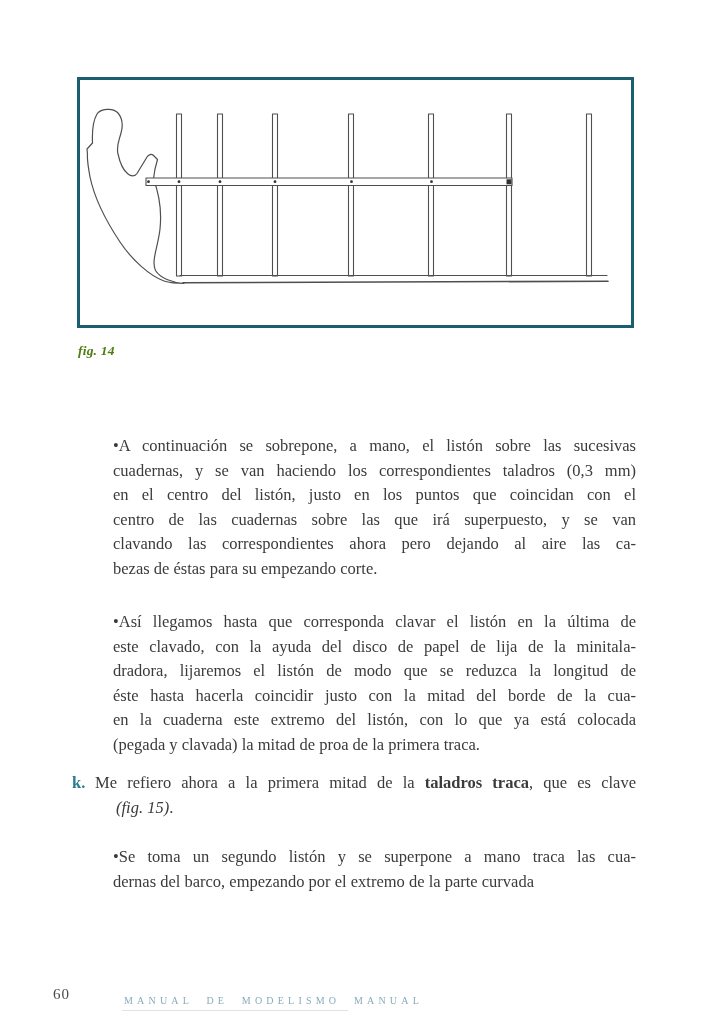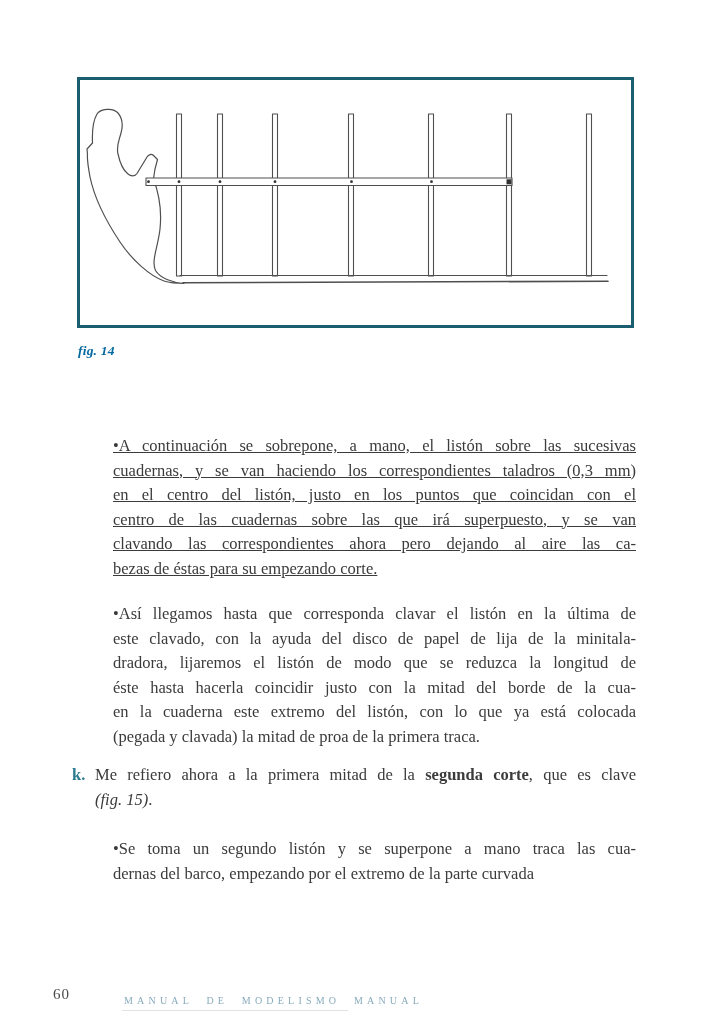--- a/index.html
+++ b/index.html
@@ -16,40 +16,40 @@
     color:var(--body-text);
     overflow:hidden;
   }
   .figure-box{
     position:absolute;left:77px;top:77px;width:551px;height:245px;
     border:3px solid var(--figure-border);background:#fff;
   }
   .figure-box svg{display:block;width:551px;height:245px;}
   .fig-caption{
     position:absolute;left:78px;top:343px;
-    font-size:13.5px;font-weight:bold;font-style:italic;color:#0369a1;
+    font-size:13.5px;font-weight:bold;font-style:italic;color:#4d7c0f;
     letter-spacing:.2px;
   }
   .text-column{
     position:absolute;left:95px;top:434px;width:541px;
     font-size:16.5px;line-height:24.5px;color:var(--body-text);
   }
   .block{position:relative;}
   .block.bullet{margin-left:18px;margin-right:0;width:523px;}
-  .block.b1{margin-bottom:21px;text-decoration:underline;}
+  .block.b1{margin-bottom:29px;}
   .block.b2{margin-bottom:14px;}
   .block.lettered{margin-bottom:25px;width:541px;}
   .line{text-align:justify;text-align-last:justify;}
   .line.last{text-align-last:left;}
   .k-label{
     position:absolute;left:-23px;top:0;
     font-weight:bold;color:var(--accent);
   }
   .b{font-weight:bold;}
-  .i{font-style:italic;}
+  .i{font-style:italic;margin-left:21px;}
   .footer-page-number{
     position:absolute;left:53px;top:986px;
     font-size:15px;color:#4a4a4a;letter-spacing:1px;
   }
   .footer-book-title{
     position:absolute;left:124px;top:995px;
     font-size:10px;color:var(--footer-title);
     letter-spacing:4.2px;word-spacing:7px;font-weight:500;
   }
   .footer-rule{
@@ -127,21 +127,21 @@
     <div class="block bullet b2">
       <div class="line"><span>•Así llegamos hasta que corresponda clavar el listón en la última de</span></div>
       <div class="line"><span>este clavado, con la ayuda del disco de papel de lija de la minitala-</span></div>
       <div class="line"><span>dradora, lijaremos el listón de modo que se reduzca la longitud de</span></div>
       <div class="line"><span>éste hasta hacerla coincidir justo con la mitad del borde de la cua-</span></div>
       <div class="line"><span>en la cuaderna este extremo del listón, con lo que ya está colocada</span></div>
       <div class="line last"><span>(pegada y clavada) la mitad de proa de la primera traca.</span></div>
     </div>
     <div class="block lettered k">
       <span class="k-label">k.</span>
-      <div class="line"><span>Me refiero ahora a la primera mitad de la </span><span class="b">segunda corte</span><span>, que es clave</span></div>
+      <div class="line"><span>Me refiero ahora a la primera mitad de la </span><span class="b">taladros traca</span><span>, que es clave</span></div>
       <div class="line last"><span class="i">(fig. 15)</span><span>.</span></div>
     </div>
     <div class="block bullet b4">
       <div class="line"><span>•Se toma un segundo listón y se superpone a mano traca las cua-</span></div>
       <div class="line last"><span>dernas del barco, empezando por el extremo de la parte curvada</span></div>
     </div>
   </div>
 
 <div class="footer-page-number">60</div>
 <div class="footer-book-title">MANUAL DE MODELISMO MANUAL</div>

